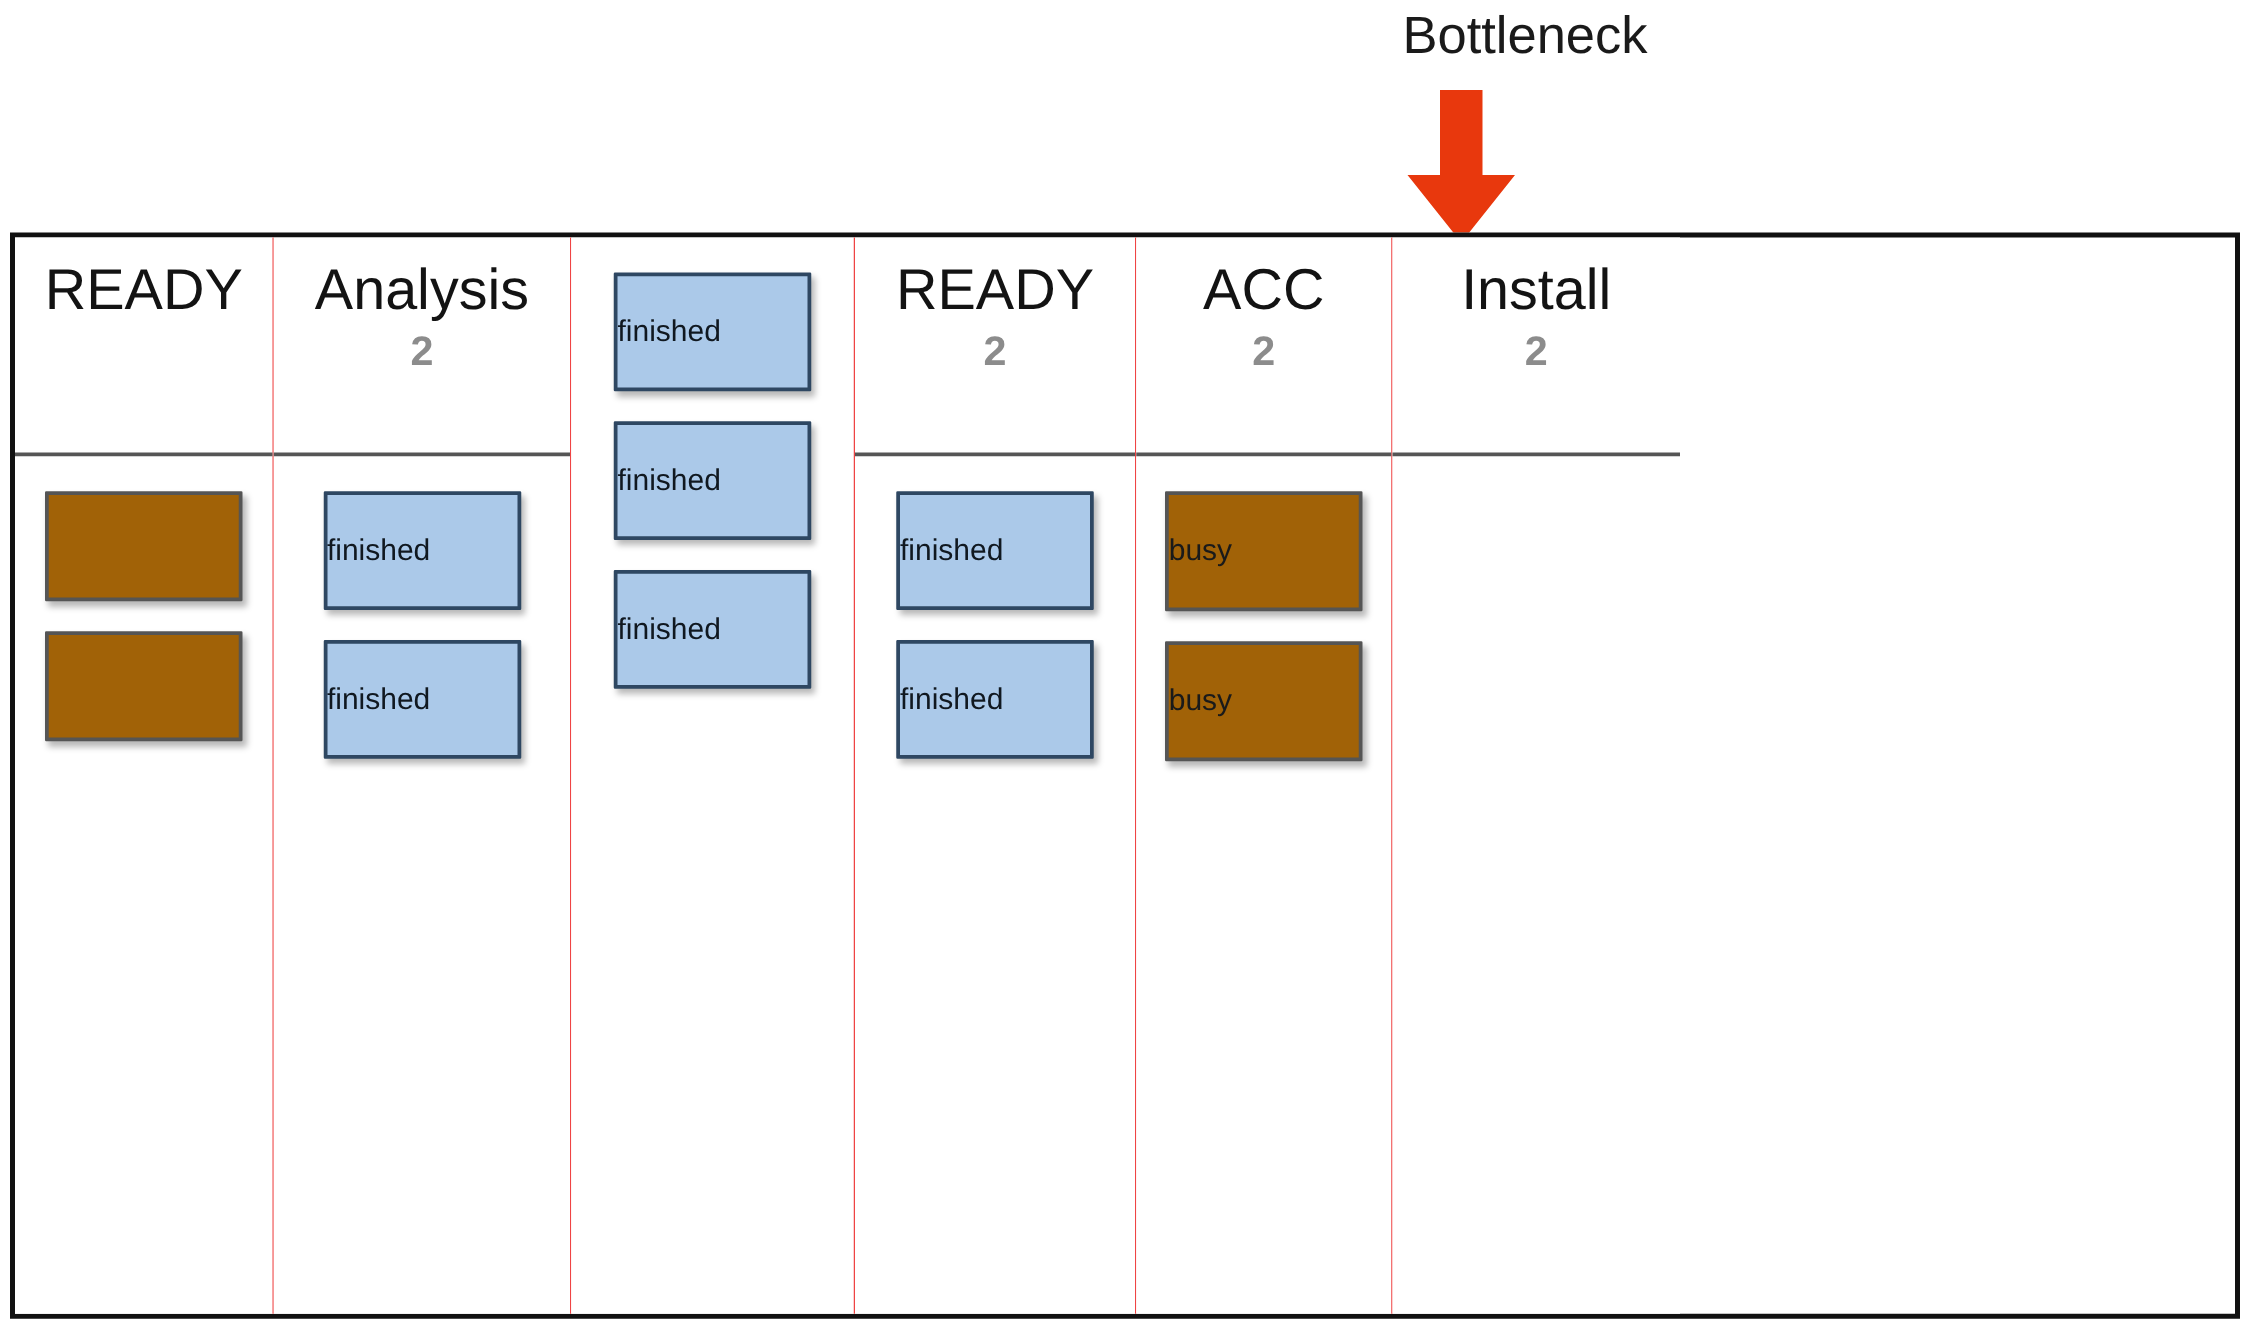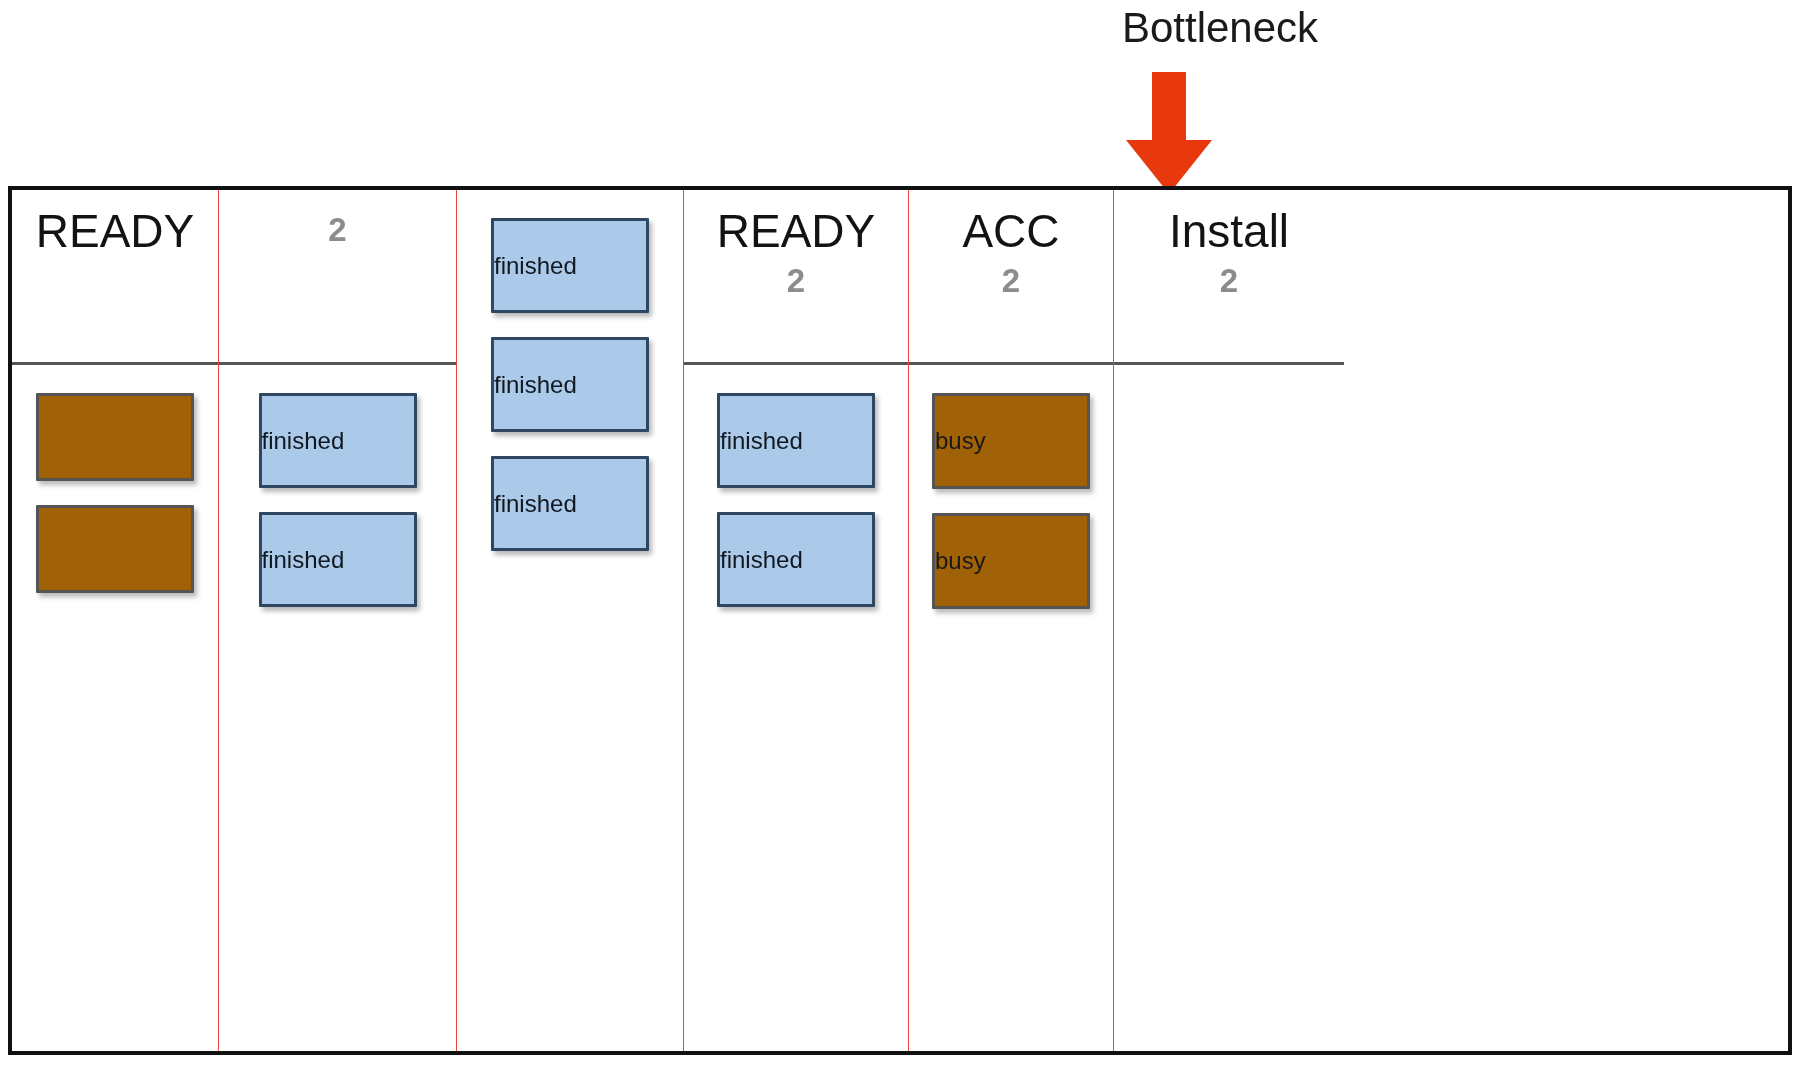--- a/index.html
+++ b/index.html
@@ -164,20 +164,21 @@
           <div class="card gray empty">
             <span></span>
           </div>
           <div class="card gray empty">
             <span></span>
           </div>
         </div>
       </div>
       <div class="column col-analysis" style="flex: 0 0 238px;">
         <div class="col-header">
+          <div class="col-title">Analysis</div>
           <div class="col-wip">2</div>
         </div>
         <div class="col-body">
           <div class="card blue">
             <span>finished</span>
           </div>
           <div class="card blue">
             <span>finished</span>
           </div>
         </div>

